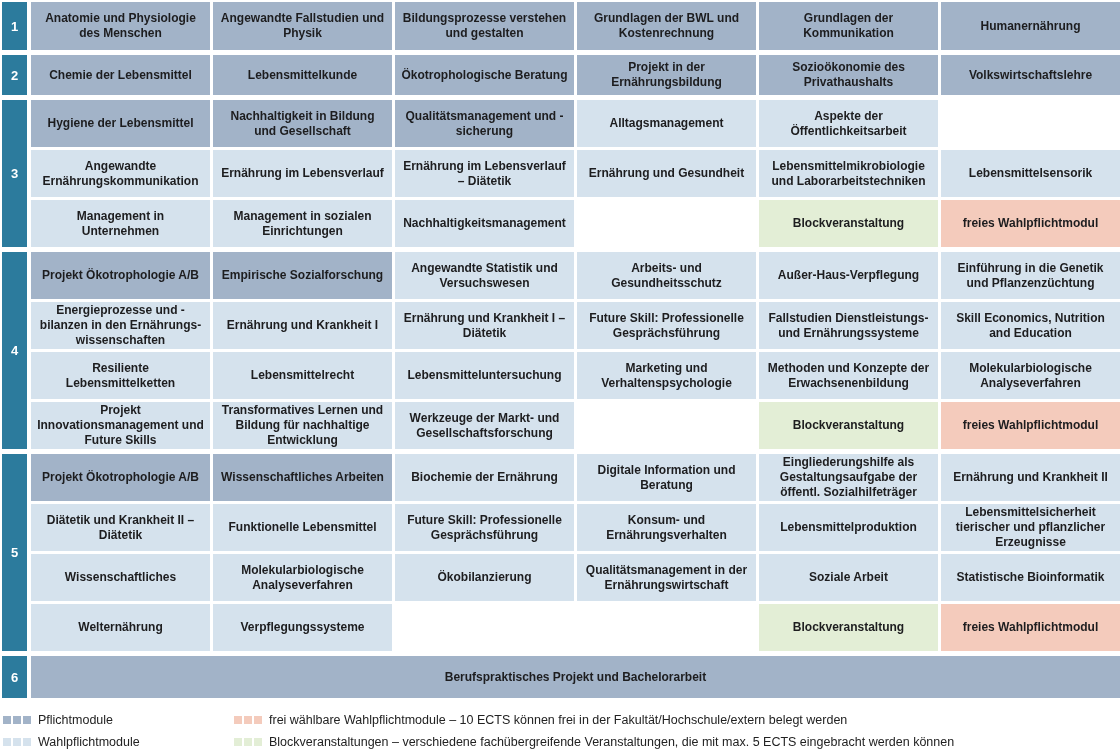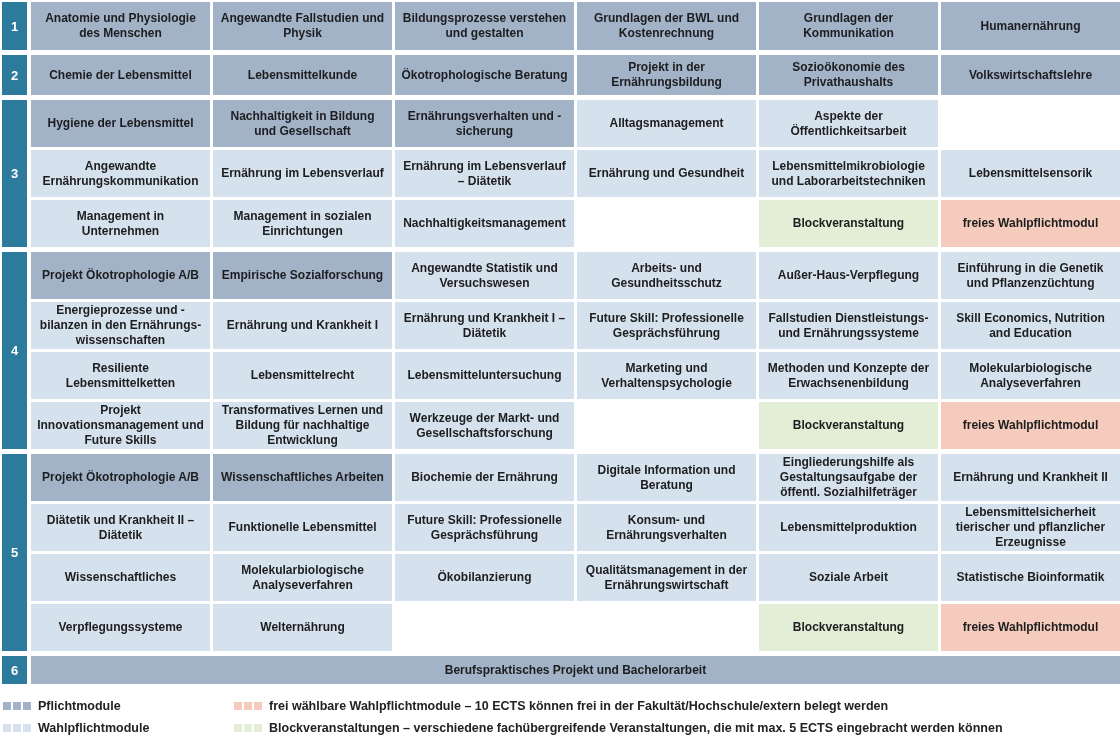--- a/index.html
+++ b/index.html
@@ -36,37 +36,37 @@
     font-size: 12px;
     font-weight: 700;
     line-height: 1.25;
     color: var(--text, #1d1d1f);
   }
   .band[data-num="1"] .cell { height: 48px; }
   .band[data-num="2"] .cell { height: 40px; }
   .band[data-num="3"] .cell,
   .band[data-num="4"] .cell,
   .band[data-num="5"] .cell { height: 47px; }
-  .band[data-num="6"] .cell { height: 28px; }
+  .band[data-num="6"] .cell { height: 42px; }
 
   .cell.pflicht { background: var(--pflicht, #a2b3c8); }
   .cell.wahl    { background: var(--wahl, #d5e2ed); }
   .cell.block   { background: var(--block, #e3eed6); }
   .cell.frei    { background: var(--frei, #f4cbbc); }
   .cell.empty   { background: transparent; }
 
   
   .legend {
     display: flex;
     margin-top: 13px;
     padding-left: 1px;
     font-size: 12.5px;
     color: #222222;
   }
-  .legend-col { display: flex; flex-direction: column; gap: 4px; font-weight: bold; }
+  .legend-col { display: flex; flex-direction: column; gap: 4px; }
   .legend-col.left { width: 231px; }
   .legend-item { display: flex; align-items: center; gap: 7px; height: 18px; }
   .swatch { display: inline-flex; gap: 2px; flex: 0 0 auto; }
   .swatch i { display: block; width: 8px; height: 8px; }
   .swatch.sw-pflicht i { background: var(--pflicht, #a2b3c8); }
   .swatch.sw-wahl i    { background: var(--wahl, #d5e2ed); }
   .swatch.sw-frei i    { background: var(--frei, #f4cbbc); }
   .swatch.sw-block i   { background: var(--block, #e3eed6); }
   .legend-label { white-space: nowrap; }
 </style>
@@ -100,21 +100,21 @@
             <div class="cell pflicht">Volkswirtschaftslehre</div>
           </div>
         </div>
       </div>
       <div class="band" data-num="3">
         <div class="num">3</div>
         <div class="rows">
           <div class="grid-row">
             <div class="cell pflicht">Hygiene der Lebensmittel</div>
             <div class="cell pflicht">Nachhaltigkeit in Bildung und Gesellschaft</div>
-            <div class="cell pflicht">Ernährungsverhalten und -sicherung</div>
+            <div class="cell pflicht">Qualitätsmanagement und -sicherung</div>
             <div class="cell wahl">Alltagsmanagement</div>
             <div class="cell wahl">Aspekte der Öffentlichkeitsarbeit</div>
           </div>
           <div class="grid-row">
             <div class="cell wahl">Angewandte Ernährungskommunikation</div>
             <div class="cell wahl">Ernährung im Lebensverlauf</div>
             <div class="cell wahl">Ernährung im Lebensverlauf – Diätetik</div>
             <div class="cell wahl">Ernährung und Gesundheit</div>
             <div class="cell wahl">Lebensmittelmikrobiologie und Laborarbeitstechniken</div>
             <div class="cell wahl">Lebensmittelsensorik</div>
@@ -187,22 +187,22 @@
           </div>
           <div class="grid-row">
             <div class="cell wahl">Wissenschaftliches</div>
             <div class="cell wahl">Molekularbiologische Analyseverfahren</div>
             <div class="cell wahl">Ökobilanzierung</div>
             <div class="cell wahl">Qualitätsmanagement in der Ernährungswirtschaft</div>
             <div class="cell wahl">Soziale Arbeit</div>
             <div class="cell wahl">Statistische Bioinformatik</div>
           </div>
           <div class="grid-row">
+            <div class="cell wahl">Welternährung</div>
             <div class="cell wahl">Verpflegungssysteme</div>
-            <div class="cell wahl">Welternährung</div>
             <div class="cell empty"></div>
             <div class="cell empty"></div>
             <div class="cell block">Blockveranstaltung</div>
             <div class="cell frei">freies Wahlpflichtmodul</div>
           </div>
         </div>
       </div>
       <div class="band" data-num="6">
         <div class="num">6</div>
         <div class="rows">

